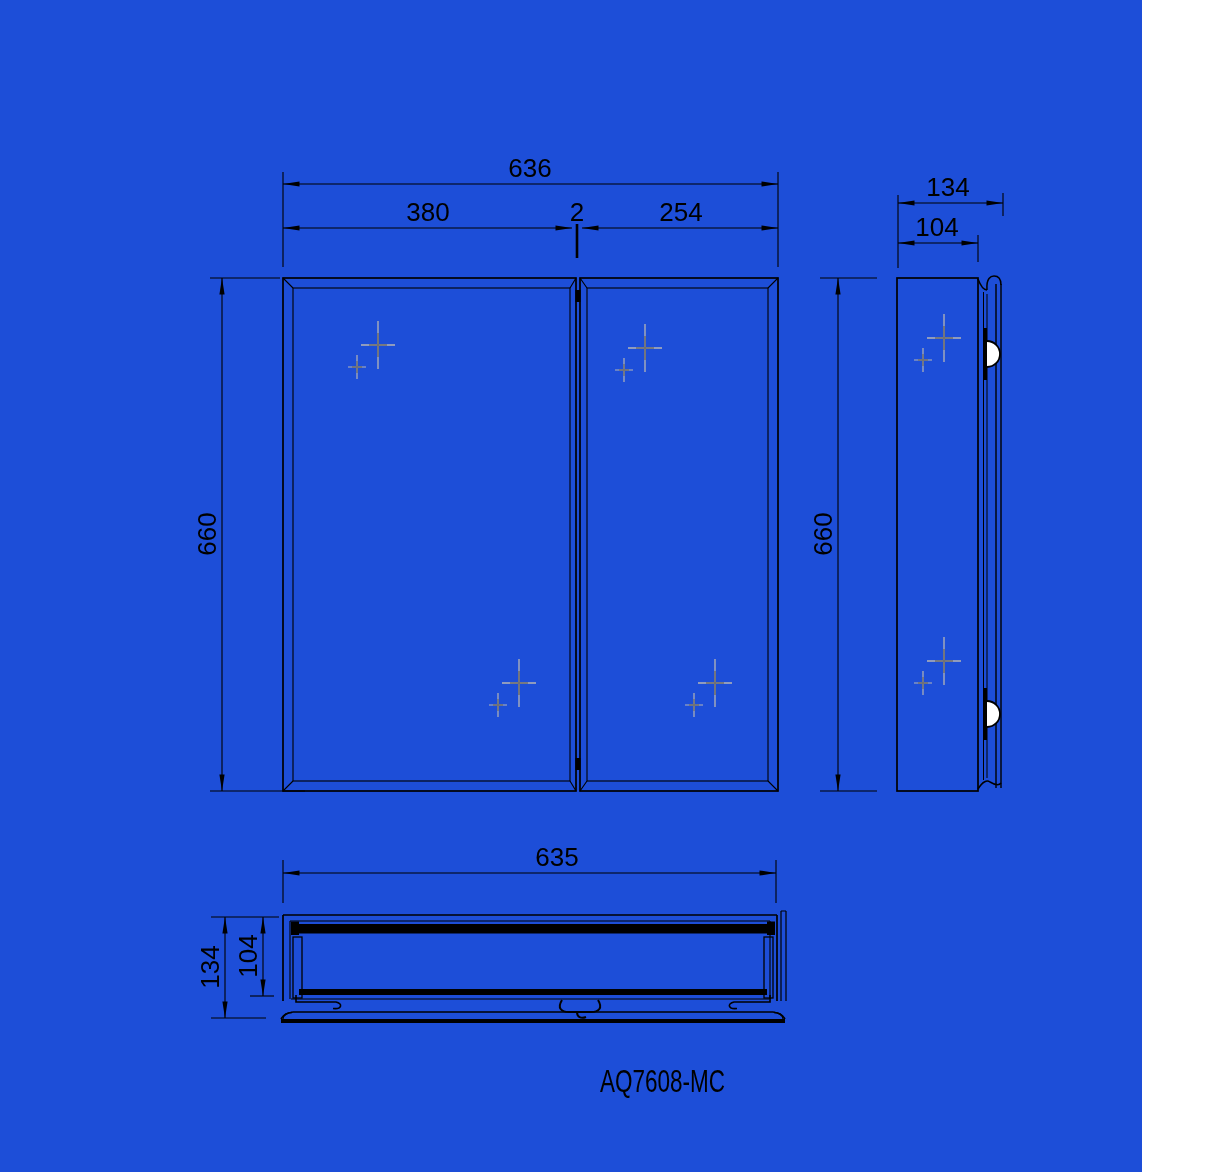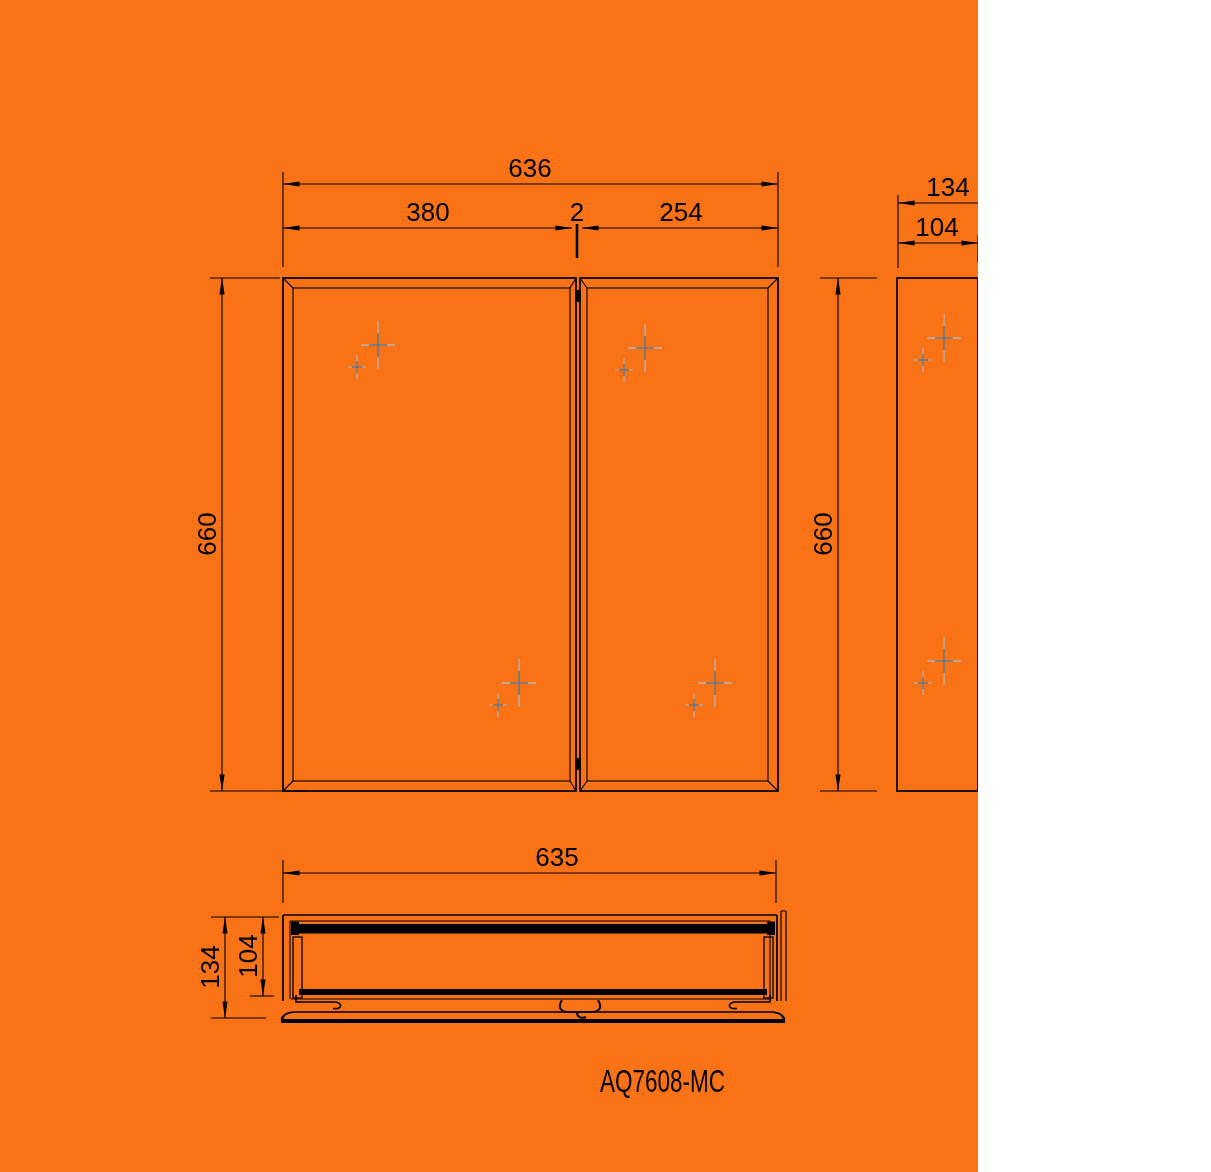--- a/index.html
+++ b/index.html
@@ -1,16 +1,16 @@
 <!DOCTYPE html>
 <html><head>
 <meta charset="utf-8">
 <style>
   html,body{margin:0;padding:0;background:#ffffff;}
-  .stage{position:relative;width:978px;height:1172px;background:#f97316;overflow:hidden;}
+  .stage{position:relative;width:1142px;height:1172px;background:#1d4ed8;overflow:hidden;}
   svg{display:block;}
   .dim-text{
     font-family:"Liberation Sans", sans-serif;
     font-size:26px;
     fill:#000;
     text-anchor:middle;
   }
   .model-text{
     font-family:"Liberation Sans", sans-serif;
     font-size:31px;

